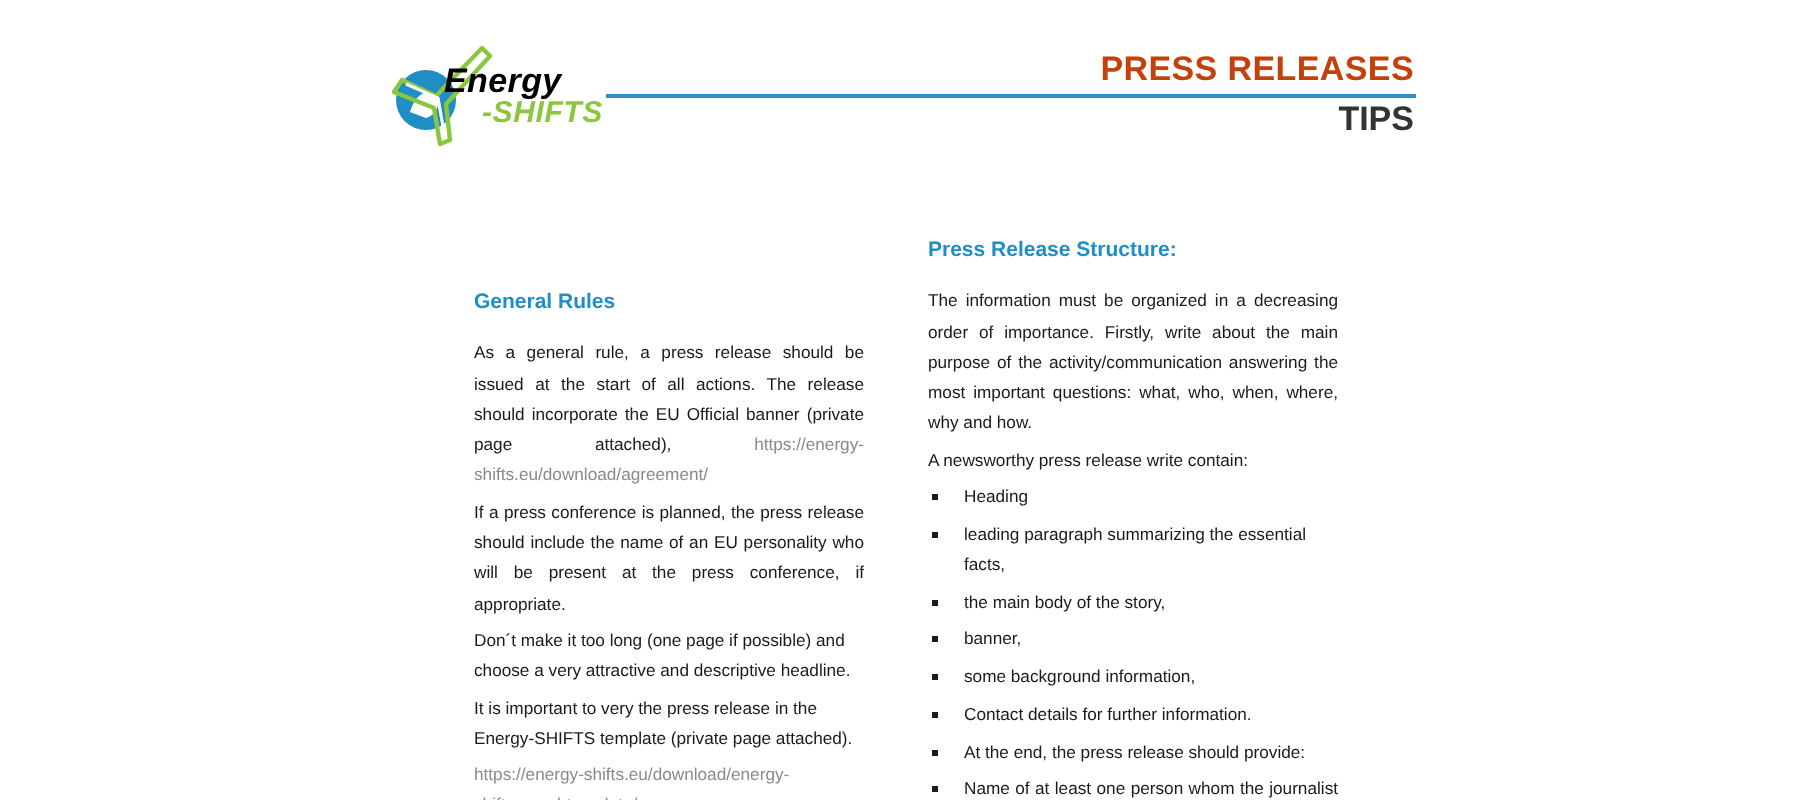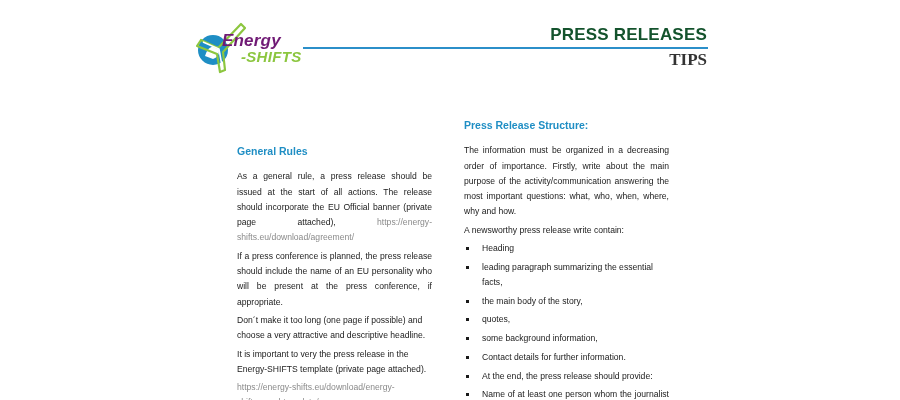--- a/index.html
+++ b/index.html
@@ -3,33 +3,33 @@
   <meta charset="utf-8">
   <style>
     html, body { margin: 0; padding: 0; }
     body {
       width: 900px; height: 400px; background: #ffffff; position: relative; overflow: hidden;
       font-family: "Liberation Sans", "DejaVu Sans", sans-serif; color: #1a1a1a;
     }
     .logo { position: absolute; left: 193px; top: 18px; width: 120px; height: 60px; }
     .logo-text1 {
       position: absolute; left: 222px; top: 31px; font-size: 17px; font-weight: bold; font-style: italic;
-      color: #701a75; letter-spacing: 0.2px;
+      color: #000000; letter-spacing: 0.2px;
     }
     .logo-text2 {
       position: absolute; left: 241px; top: 48px; font-size: 15px; font-weight: bold; font-style: italic;
       color: #8cc63f; letter-spacing: 0.3px;
     }
     .header-line { position: absolute; left: 303px; top: 47px; width: 405px; height: 2px; background: #2b8fc9; }
     .header-title {
-      position: absolute; right: 193px; top: 25px; font-size: 17px; font-weight: bold; color: #14532d;
+      position: absolute; right: 193px; top: 25px; font-size: 17px; font-weight: bold; color: #c2410c;
       letter-spacing: 0.2px;
     }
     .header-sub {
-      position: absolute; right: 193px; top: 50px; font-size: 17px; font-weight: bold; color: #333333; font-family: Liberation Serif, serif;
+      position: absolute; right: 193px; top: 50px; font-size: 17px; font-weight: bold; color: #333333;
     }
     .col { position: absolute; top: 118px; font-size: 8.6px; line-height: 15.3px; color: #1a1a1a; }
     .col-left { left: 237px; width: 195px; margin-top: 26px; }
     .col-right { left: 464px; width: 205px; }
     .section-title { font-size: 10.5px; font-weight: bold; color: #1f8ec4; margin: 0 0 10px 0; }
     p { margin: 0 0 3px 0; }
     .justify { text-align: justify; }
     .link { color: #8a8a8a; }
     ul.bullets { list-style: none; margin: 0; padding: 0; }
     ul.bullets li { position: relative; padding-left: 18px; margin-bottom: 3.4px; }
@@ -65,20 +65,20 @@
 </div>
 
 <div class="col col-right">
   <div class="section-title">Press Release Structure:</div>
   <p class="justify">The information must be organized in a decreasing order of importance. Firstly, write about the main purpose of the activity/communication answering the most important questions: what, who, when, where, why and how.</p>
   <p>A newsworthy press release write contain:</p>
   <ul class="bullets">
     <li>Heading</li>
     <li>leading paragraph summarizing the essential facts,</li>
     <li>the main body of the story,</li>
-    <li>quotes,</li>
+    <li>banner,</li>
     <li>some background information,</li>
     <li>Contact details for further information.</li>
     <li>At the end, the press release should provide:</li>
     <li class="justify">Name of at least one person whom the journalist /press officer can contact for further information.</li>
   </ul>
 
 </div>
 
 </body></html>

